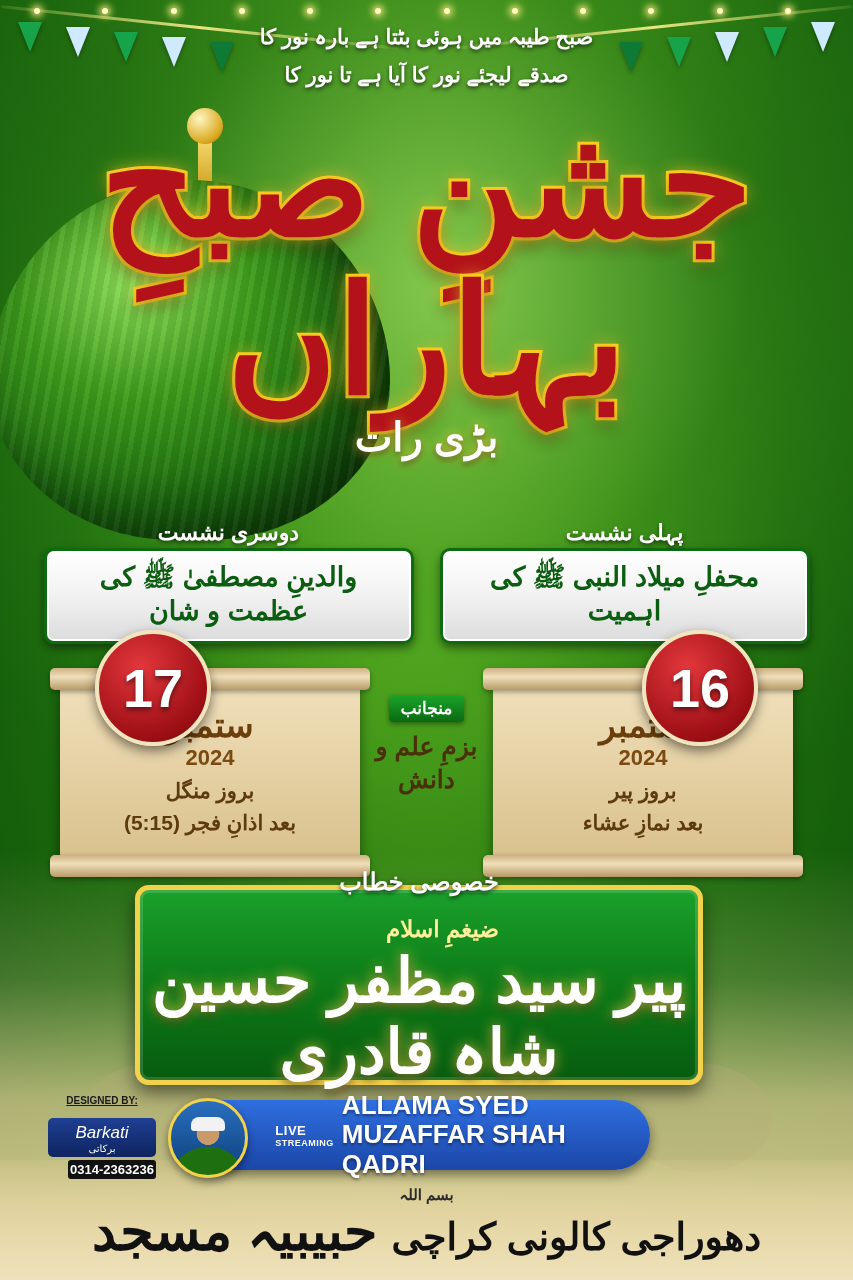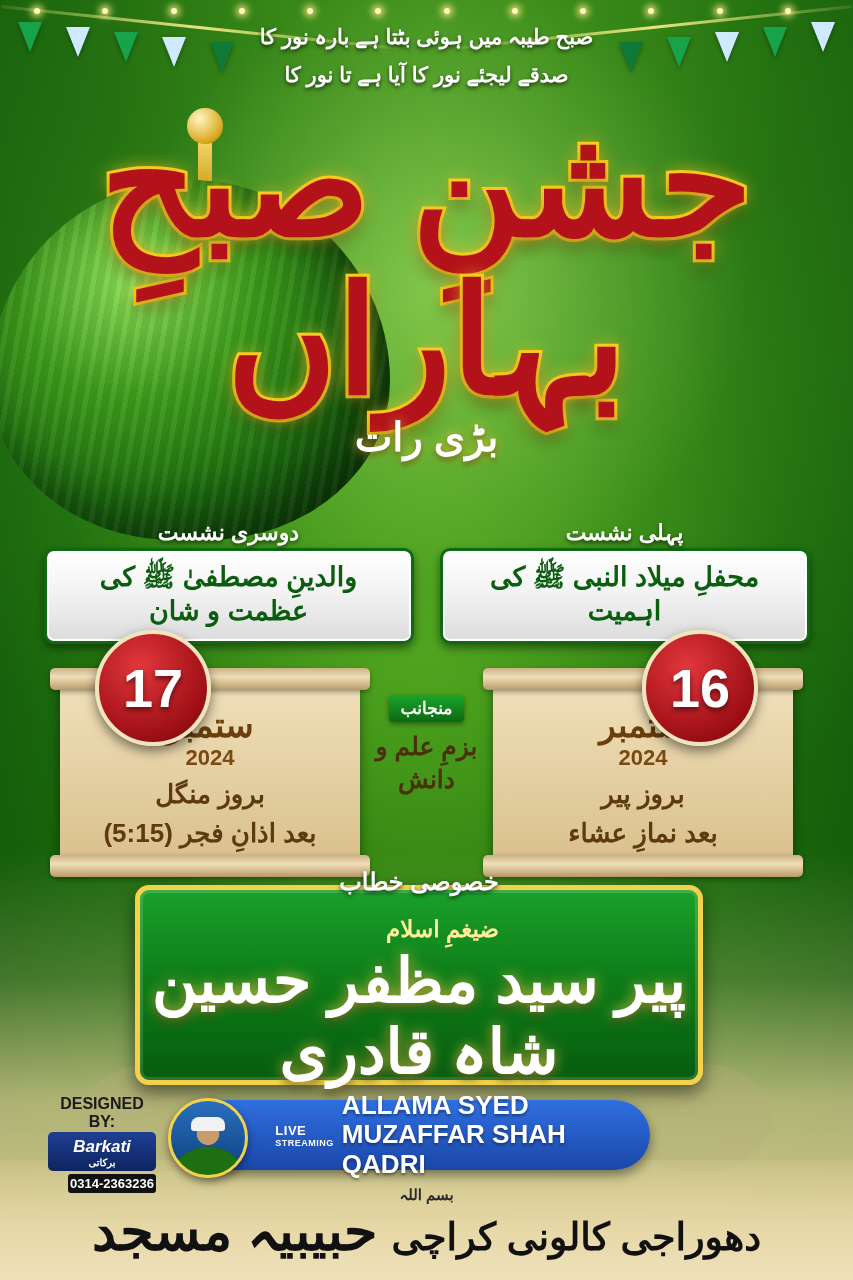--- a/index.html
+++ b/index.html
@@ -248,21 +248,21 @@
     color: #6b3f0d;
     line-height: 1.15;
   }
   .scroll .year {
     font-size: 22px;
     font-weight: bold;
     color: #7a4a12;
   }
   .scroll .when {
     margin-top: 8px;
-    font-size: 26px;
+    font-size: 21px;
     font-weight: bold;
     color: #5d3a10;
   }
   .daybadge {
     position: absolute;
     top: -10px;
     width: 108px; height: 108px;
     border-radius: 50%;
     background: radial-gradient(circle at 38% 30%, #e2373c, #9d0f15 70%, #6e070c 100%);
     border: 4px solid #f2e4bd;
@@ -346,32 +346,33 @@
   
   .designer {
     position: absolute;
     left: 48px;
     top: 1095px;
     width: 108px;
     text-align: center;
     z-index: 8;
   }
   .designer .lbl {
-    font-size: 16px;
+    font-size: 10px;
     font-weight: bold;
     color: #1a1a1a;
+    text-decoration: underline;
   }
   .designer .logo {
-    margin-top: 1px;
+    margin-top: 12px;
     background: linear-gradient(to bottom, #1f3f93, #0f2460);
     border-radius: 5px;
     color: #fff;
     padding: 5px 20px 3px;
     font-size: 17px;
-    font-weight: bold;
+    font-weight: normal;
     font-style: italic;
   }
   .designer .logo span {
     display: block;
     font-size: 10px;
     font-style: normal;
   }
   .designer .phone {
     margin-top: 3px;
     background: #111;

